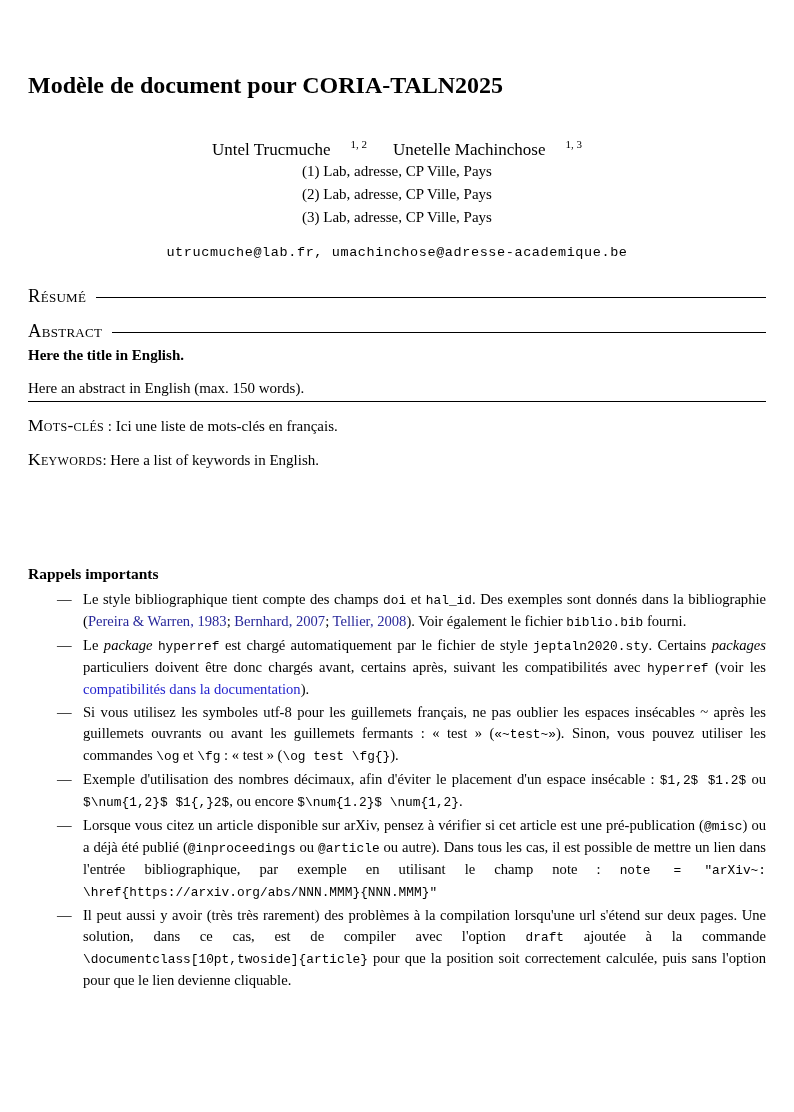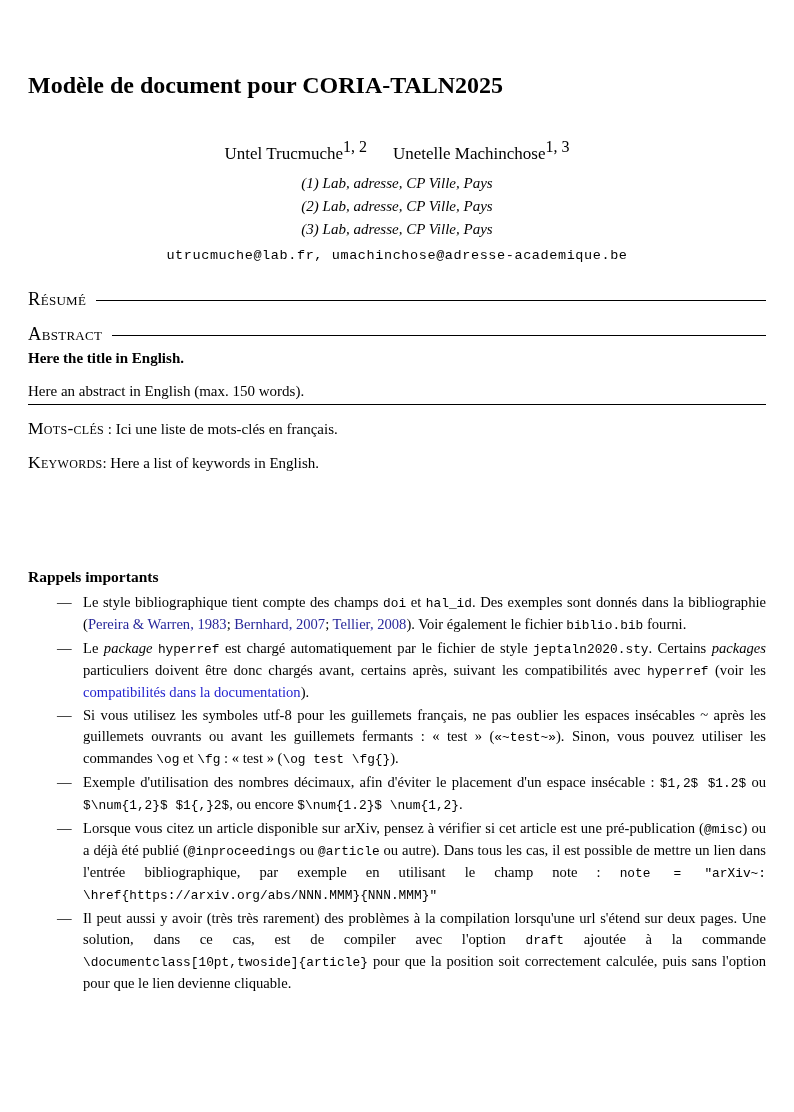--- a/index.html
+++ b/index.html
@@ -8,25 +8,25 @@
     width: 794px; height: 1112px; overflow: hidden;
     font-family: "Liberation Serif", serif;
     color: #000;
   }
   .page { width: 794px; height: 1112px; padding: 0 28px; background: #fff; }
 
   .title { font-size: 24px; font-weight: bold; text-align: left; margin-top: 70px; line-height: 30px; }
 
   .authors { text-align: center; margin-top: 38px; font-size: 17px; }
   .author + .author { margin-left: 26px; }
-  .authors sup { font-size: 16px; }
+  .authors sup { font-size: 11px; margin-left: 20px; }
 
-  .affiliations { text-align: center; margin-top: 8px; font-size: 15px; line-height: 23px; font-style: italic; }
+  .affiliations { text-align: center; font-size: 15px; line-height: 23px; }
   .emails {
-    text-align: center; margin-top: 7px;
+    text-align: center; margin-top: 16px;
     font-family: "Liberation Mono", monospace; font-size: 13.5px; letter-spacing: 0.6px;
   }
 
   .sec { margin-top: 26px; }
   .sec-abstract { margin-top: 14px; }
   .sec-head { display: flex; align-items: center; }
   .sec-label { font-variant: small-caps; font-size: 18.5px; letter-spacing: 0.3px; white-space: nowrap; }
   .sec-rule { flex: 1; height: 1.3px; background: #000; margin-left: 10px; margin-top: 3px; }
   .sec-text { font-size: 15px; margin-top: 6px; }
   .abs-title { font-weight: bold; font-size: 15px; margin-top: 5px; }

